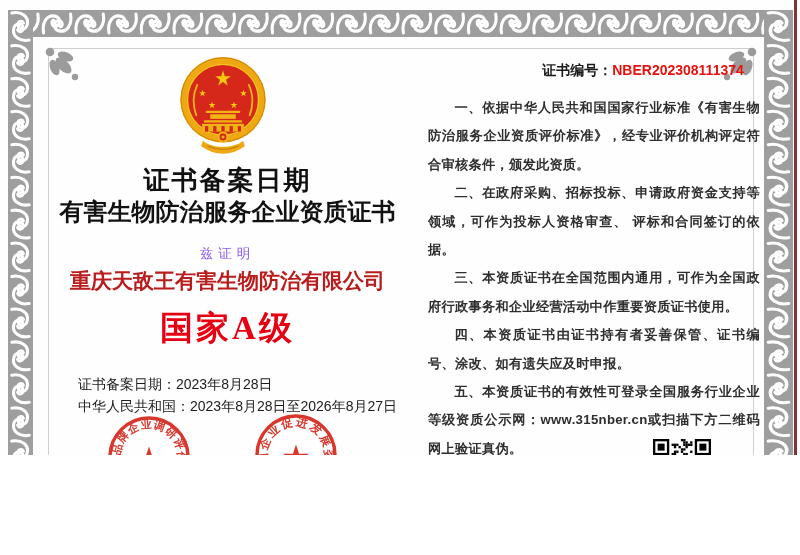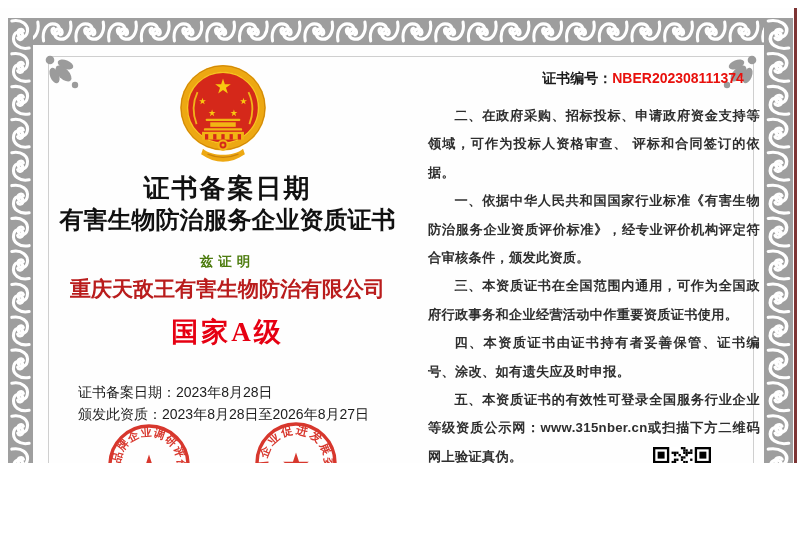--- a/index.html
+++ b/index.html
@@ -1,37 +1,37 @@
 <!DOCTYPE html>
 <html><head>
 <meta charset="utf-8">
 <style>
   html,body{margin:0;padding:0;background:#ffffff;}
   .page{position:relative;width:800px;height:455px;background:#fefefe;overflow:hidden;
-        font-family:"Liberation Sans","DejaVu Sans",sans-serif;margin-top:8px;}
+        font-family:"Liberation Sans","DejaVu Sans",sans-serif;}
   .abs{position:absolute;}
   svg{display:block;}
   .strip{position:absolute;}
   .corner{position:absolute;width:36px;height:36px;}
   .inner-frame{position:absolute;left:48px;top:48px;width:704px;height:456px;
                border:1px solid #cfcfcf;}
   .edge-line{position:absolute;left:794px;top:0;width:3px;height:537px;background:#7d3434;}
 
   .cert-no{position:absolute;left:520px;top:62px;width:246px;text-align:center;
            font-size:14px;font-weight:bold;color:#1a1a1a;white-space:nowrap;}
   .cert-no .num{color:#e8100c;}
 
   .emblem{position:absolute;left:176px;top:56px;width:94px;height:102px;}
 
   .l-center{left:40px;width:375px;text-align:center;white-space:nowrap;}
   .title1{top:163px;font-size:26px;font-weight:900;color:#111;letter-spacing:2px;}
   .title2{top:196px;font-size:24px;font-weight:900;color:#111;}
-  .certify{top:245px;font-size:13.5px;font-weight:bold;color:#4d7c0f;letter-spacing:5px;}
+  .certify{top:245px;font-size:13.5px;font-weight:normal;color:#8b5cf6;letter-spacing:5px;}
   .company{top:267px;font-size:21px;font-weight:bold;color:#b91c1c;}
-  .grade{top:306px;font-size:27px;font-weight:900;color:#e60012;letter-spacing:3px;
+  .grade{top:306px;font-size:33px;font-weight:900;color:#e60012;letter-spacing:3px;
          font-family:"Liberation Serif","DejaVu Serif",serif;}
   .dates{position:absolute;left:78px;top:374px;font-size:14px;font-weight:normal;color:#1c1c1c;
          line-height:21.5px;white-space:nowrap;}
 
   .seal{position:absolute;width:84px;height:84px;opacity:.93;}
   .seal1{left:107px;top:415px;}
   .seal2{left:254px;top:413px;}
   .seal-label{position:absolute;top:477px;font-size:12px;font-weight:bold;color:#101010;
               text-align:center;white-space:nowrap;z-index:5;}
   .seal-label.s1{left:80px;width:150px;}
@@ -219,26 +219,26 @@
   </svg>
 
   <div class="abs l-center title1">证书备案日期</div>
   <div class="abs l-center title2">有害生物防治服务企业资质证书</div>
   <div class="abs l-center certify">兹证明</div>
   <div class="abs l-center company">重庆天敌王有害生物防治有限公司</div>
   <div class="abs l-center grade">国家A级</div>
 
   <div class="dates">
     <div><span>证书备案日期：</span><span>2023年8月28日</span></div>
-    <div><span>颁发此资质：</span><span>2023年8月28日至2026年8月27日</span></div>
+    <div><span>中华人民共和国：</span><span>2023年8月28日至2026年8月27日</span></div>
   </div>
 
   <div class="instructions">
+    <p>一、依据中华人民共和国国家行业标准《有害生物防治服务企业资质评价标准》，经专业评价机构评定符合审核条件，颁发此资质。</p>
     <p>二、在政府采购、招标投标、申请政府资金支持等领域，可作为投标人资格审查、 评标和合同签订的依据。</p>
-    <p>一、依据中华人民共和国国家行业标准《有害生物防治服务企业资质评价标准》，经专业评价机构评定符合审核条件，颁发此资质。</p>
     <p>三、本资质证书在全国范围内通用，可作为全国政府行政事务和企业经营活动中作重要资质证书使用。</p>
     <p>四、本资质证书由证书持有者妥善保管、证书编号、涂改、如有遗失应及时申报。</p>
     <p>五、本资质证书的有效性可登录全国服务行业企业等级资质公示网：www.315nber.cn或扫描下方二维码网上验证真伪。</p>
   </div>
 
   <svg class="seal seal1" viewBox="0 0 84 84">
     <circle cx="42" cy="42" r="39" fill="none" stroke="#d5281e" stroke-width="3.4"></circle>
     <g fill="#d5281e">
         <use href="#u-star" transform="translate(42 45) scale(13.5)"></use>
       </g>

